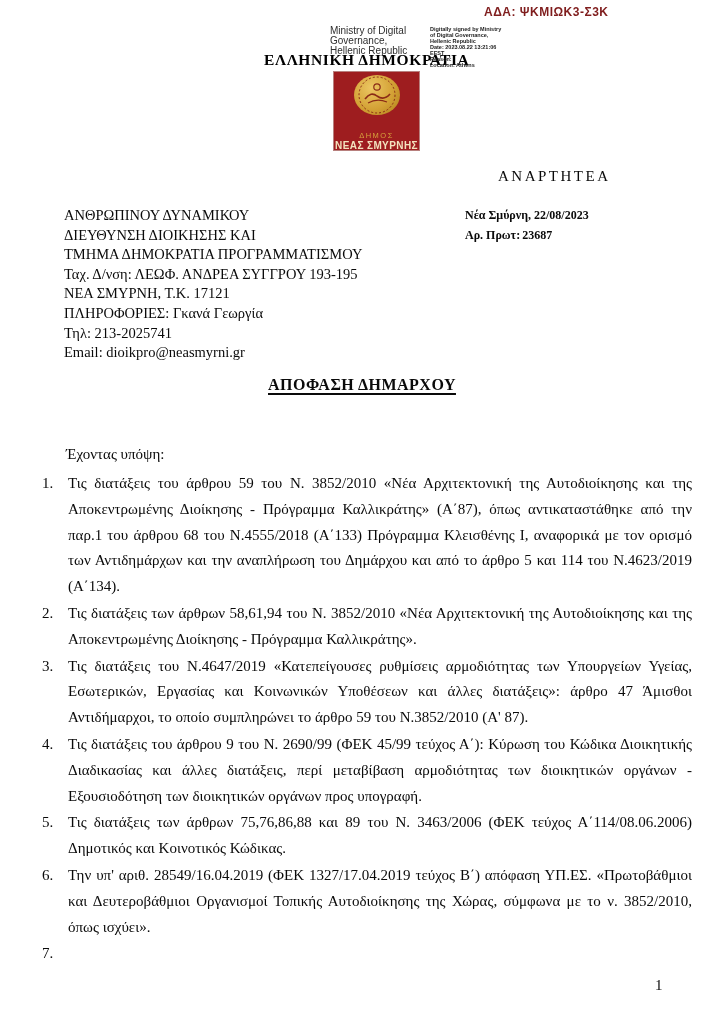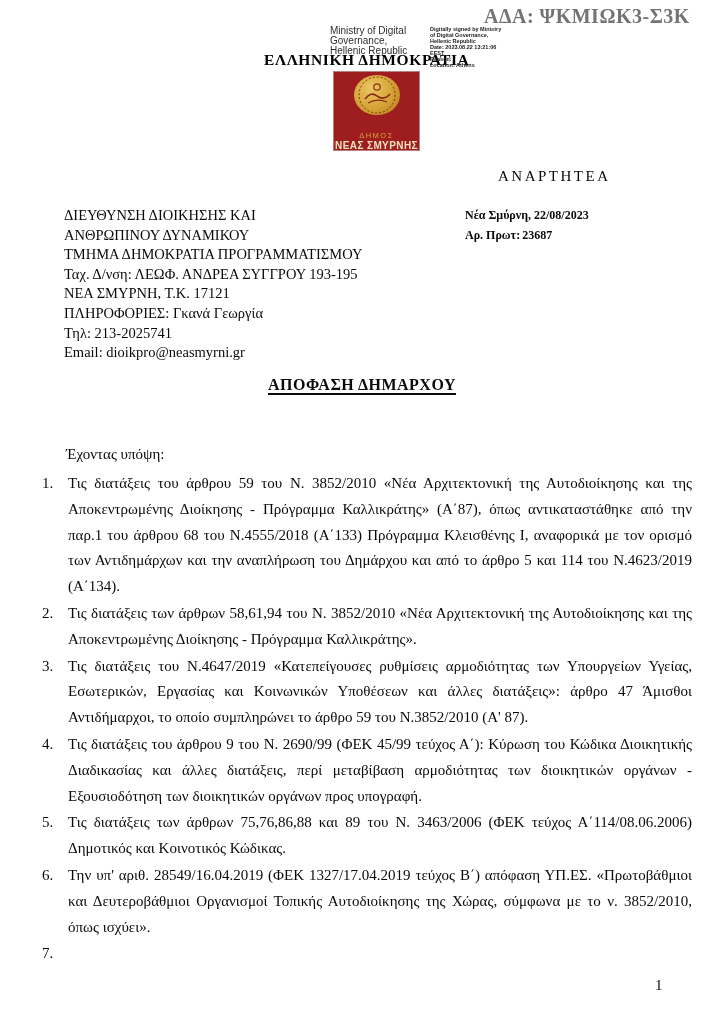--- a/index.html
+++ b/index.html
@@ -12,25 +12,25 @@
     background: #ffffff;
     font-family: "Liberation Serif", serif;
     color: #0a0a0a;
     overflow: hidden;
   }
 
   
   .ada {
     position: absolute;
     left: 484px; top: 5px;
-    font-family: Liberation Serif, serif;
-    font-size: 20px;
+    font-family: Liberation Sans, sans-serif;
+    font-size: 12px;
     font-weight: 600;
     letter-spacing: 0.5px;
-    color: #737373;
+    color: #7f1d1d;
   }
 
   
   .stamp {
     position: absolute;
     left: 330px; top: 26px;
     display: flex;
     gap: 5px;
     z-index: 3;
   }
@@ -198,22 +198,22 @@
         <circle cx="20" cy="12" r="3.2" fill="none" stroke="#8a2b16" stroke-width="1.2"></circle>
       </svg>
     </div>
     <div class="logo-dimos">ΔΗΜΟΣ</div>
     <div class="logo-neas">ΝΕΑΣ ΣΜΥΡΝΗΣ</div>
   </div>
 
   <div class="anartitea">ΑΝΑΡΤΗΤΕΑ</div>
 
   <div class="sender">
+    <div>ΑΝΘΡΩΠΙΝΟΥ ΔΥΝΑΜΙΚΟΥ</div>
     <div>ΔΙΕΥΘΥΝΣΗ ΔΙΟΙΚΗΣΗΣ ΚΑΙ</div>
-    <div>ΑΝΘΡΩΠΙΝΟΥ ΔΥΝΑΜΙΚΟΥ</div>
     <div>ΤΜΗΜΑ ΔΗΜΟΚΡΑΤΙΑ ΠΡΟΓΡΑΜΜΑΤΙΣΜΟΥ</div>
     <div>Ταχ. Δ/νση: ΛΕΩΦ. ΑΝΔΡΕΑ ΣΥΓΓΡΟΥ 193-195</div>
     <div>ΝΕΑ ΣΜΥΡΝΗ, Τ.Κ. 17121</div>
     <div>ΠΛΗΡΟΦΟΡΙΕΣ: Γκανά Γεωργία</div>
     <div>Τηλ: 213-2025741</div>
     <div>Email: dioikpro@neasmyrni.gr</div>
   </div>
 
   <div class="dateblock">
     <div>Νέα Σμύρνη, 22/08/2023</div>

